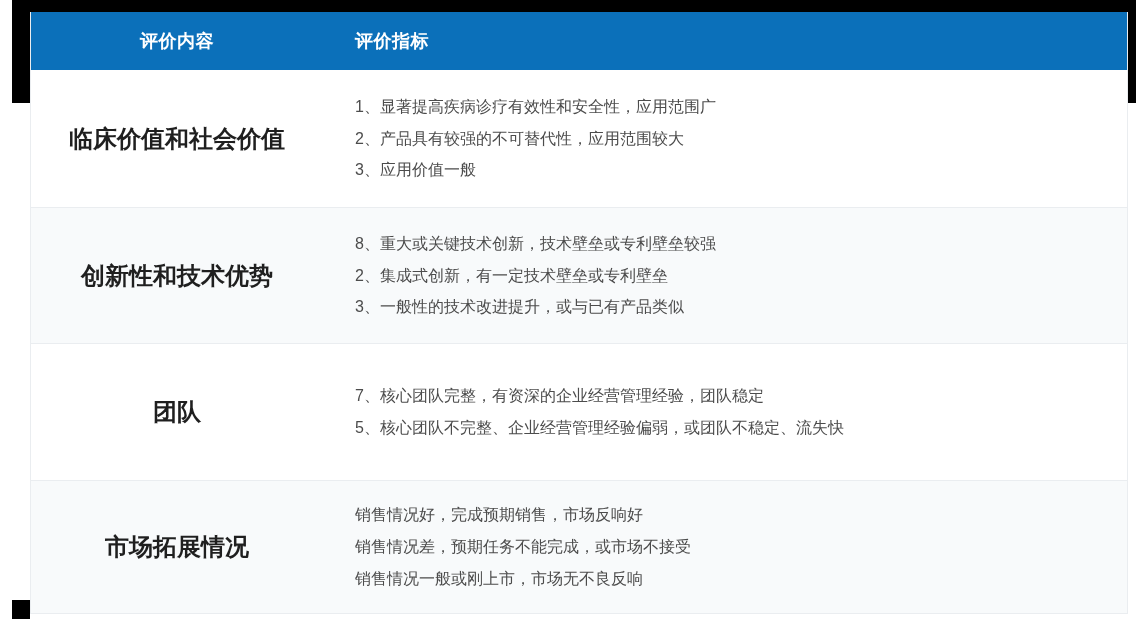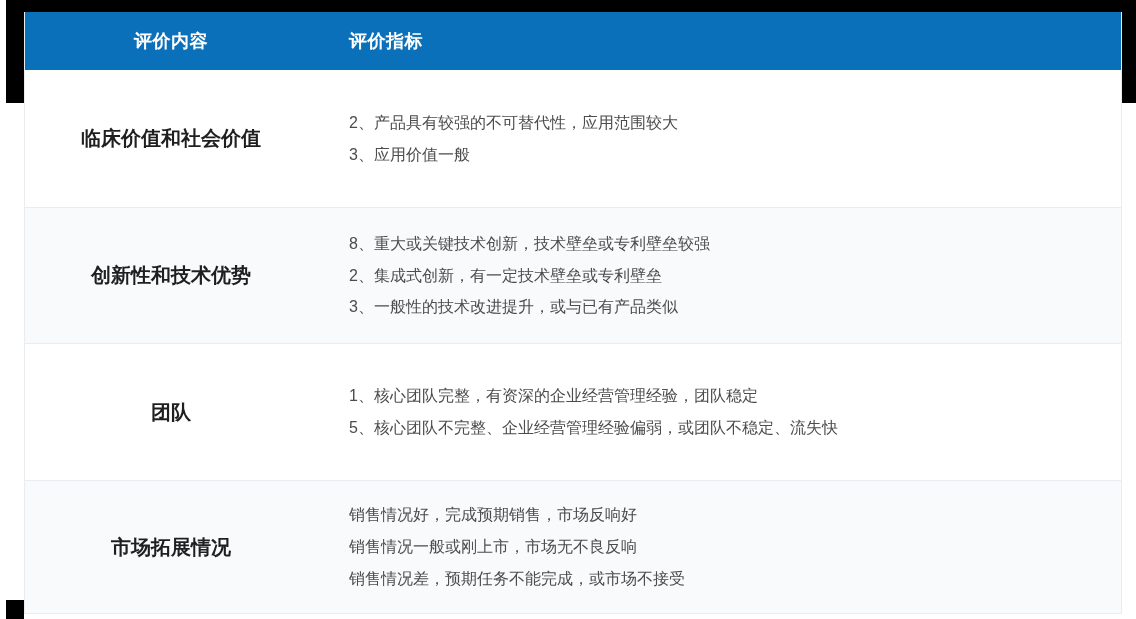--- a/index.html
+++ b/index.html
@@ -3,21 +3,21 @@
 <meta charset="utf-8">
 <style>
   html, body { margin: 0; padding: 0; }
   body {
     width: 1136px; height: 619px;
     background: #ffffff;
     font-family: "Liberation Sans", "DejaVu Sans", sans-serif;
     overflow: hidden;
     position: relative;
   }
-  .stage { position: absolute; left: 6px; top: 0; width: 936px; height: 619px; }
+  .stage { position: absolute; left: 12px; top: 0; width: 936px; height: 619px; }
 
   
   .black { position: absolute; background: var(--frame-black, #000); }
   .black.top    { left: 0;    top: 0;   width: 1136px; height: 12px; }
   .black.left   { left: 0;    top: 0;   width: 18px;   height: 103px; }
   .black.right  { left: 1116px; top: 0; width: 20px;   height: 103px; }
   .black.bottom-left { left: 0; top: 600px; width: 18px; height: 19px; }
 
   
   .card {
@@ -38,21 +38,21 @@
   .th { display: flex; align-items: center; font-weight: bold; font-size: 18px; letter-spacing: 0.5px; text-align: right; }
   .col1 { width: 292px; flex: none; justify-content: center; text-align: center; }
   .col2 { flex: 1; box-sizing: border-box; padding-left: 32px; }
 
   .trow { display: flex; box-sizing: border-box; }
   .trow + .trow { border-top: 1px solid var(--border-color, #eaedf0); }
   .trow.stripe { background: var(--stripe-bg, #f8fafb); }
 
   .td-content {
     display: flex; align-items: center; justify-content: center;
-    font-weight: bold; font-size: 20px;
+    font-weight: bold; font-size: 24px;
     color: var(--label-text, #1f1f1f);
     text-align: right;
   }
   .td-indicators {
     display: flex; flex-direction: column; justify-content: center;
     font-size: 16px; color: var(--indicator-text, #4c4c4c);
   }
   .ind-line { line-height: 31.7px; white-space: nowrap; }
 </style>
 </head>
@@ -62,48 +62,49 @@
 
   <div class="card">
     <div class="thead">
       <div class="th col1">评价内容</div>
       <div class="th col2">评价指标</div>
     </div>
     <div id="tbody">
   <div class="trow" style="height: 137px;">
     <div class="td-content col1">临床价值和社会价值</div>
     <div class="td-indicators col2">
+            <div class="ind-line">1、显著提高疾病诊疗有效性和安全性，应用范围广</div>
             <div class="ind-line">2、产品具有较强的不可替代性，应用范围较大</div>
             <div class="ind-line">3、应用价值一般</div>
           </div>
   </div>
 
   <div class="trow stripe" style="height: 136px;">
     <div class="td-content col1">创新性和技术优势</div>
     <div class="td-indicators col2">
             <div class="ind-line">8、重大或关键技术创新，技术壁垒或专利壁垒较强</div>
             <div class="ind-line">2、集成式创新，有一定技术壁垒或专利壁垒</div>
             <div class="ind-line">3、一般性的技术改进提升，或与已有产品类似</div>
           </div>
   </div>
 
   <div class="trow" style="height: 137px;">
     <div class="td-content col1">团队</div>
     <div class="td-indicators col2">
-            <div class="ind-line">1、核心团队完整，有资深的企业经营管理经验，团队稳定</div>
+            <div class="ind-line">7、核心团队完整，有资深的企业经营管理经验，团队稳定</div>
             <div class="ind-line">5、核心团队不完整、企业经营管理经验偏弱，或团队不稳定、流失快</div>
           </div>
   </div>
 
   <div class="trow stripe" style="height: 133px;">
     <div class="td-content col1">市场拓展情况</div>
     <div class="td-indicators col2">
             <div class="ind-line">销售情况好，完成预期销售，市场反响好</div>
+            <div class="ind-line">销售情况差，预期任务不能完成，或市场不接受</div>
             <div class="ind-line">销售情况一般或刚上市，市场无不良反响</div>
-            <div class="ind-line">销售情况差，预期任务不能完成，或市场不接受</div>
           </div>
   </div>
 </div>
   </div>
 
   <div class="black top"></div>
   <div class="black left"></div>
   <div class="black right"></div>
   <div class="black bottom-left"></div>
 

